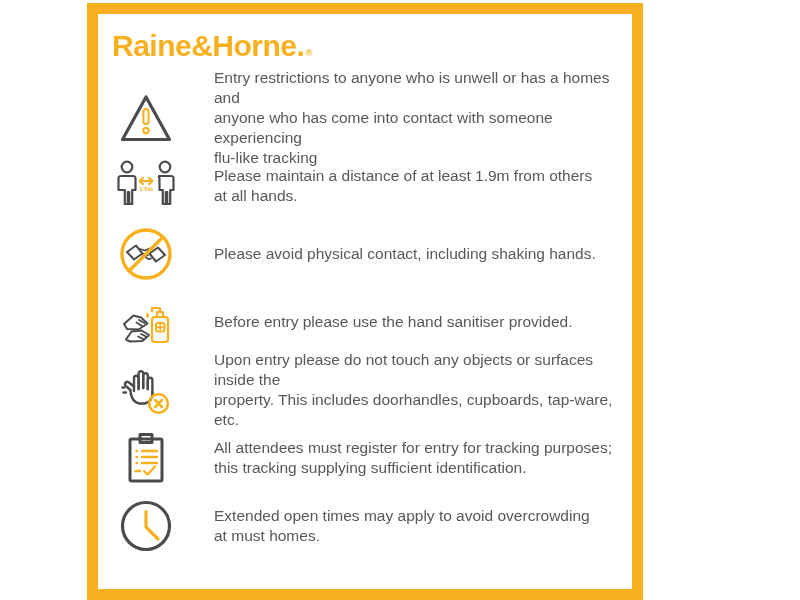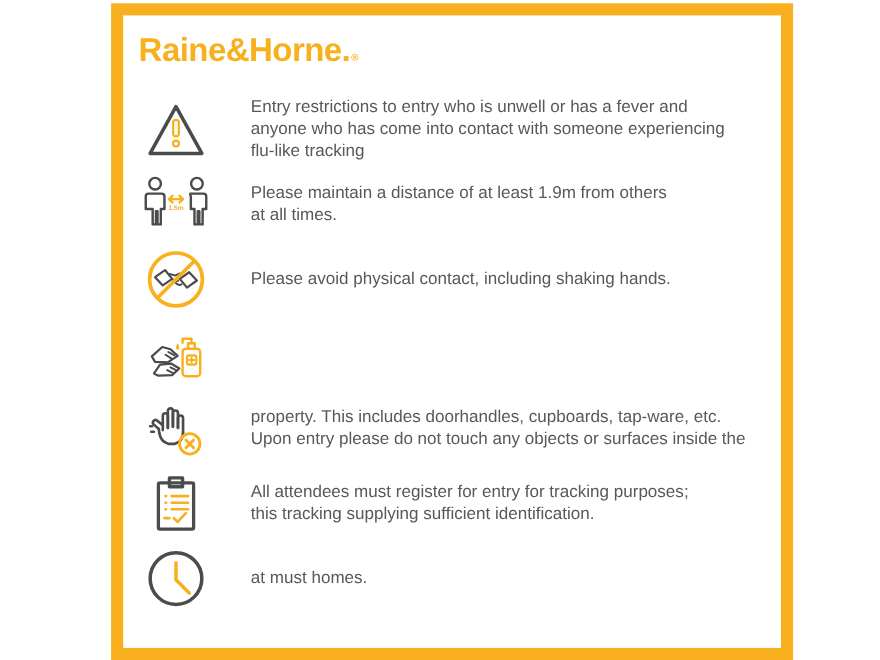--- a/index.html
+++ b/index.html
@@ -8,21 +8,21 @@
     --text-gray:#57585A;
   }
   *{box-sizing:border-box;}
   html,body{margin:0;padding:0;}
   body{
     width:800px;height:600px;background:#ffffff;
     font-family:"Liberation Sans", sans-serif;
     position:relative;overflow:hidden;
   }
   .poster{
-    position:absolute;left:101px;top:3px;width:620px;height:597px;
+    position:absolute;left:87px;top:3px;width:556px;height:597px;
     border:11px solid var(--accent-yellow);
     background:#ffffff;
   }
   .logo{
     position:absolute;left:14px;top:15px;
     font-size:30px;font-weight:bold;letter-spacing:-0.5px;
     color:var(--accent-yellow);
     white-space:nowrap;
   }
   .logo .reg{
@@ -63,21 +63,21 @@
 
     <div class="row">
       <div class="icon-col">
         <svg width="54" height="50" viewBox="0 0 54 50">
           <path class="sg" stroke-width="3.2" d="M27 4 L50.5 46.5 H3.5 Z"></path>
           <rect class="sy" stroke-width="2" x="24.4" y="16" width="5.2" height="15" rx="2.6"></rect>
           <circle class="sy" stroke-width="2" cx="27" cy="37.5" r="2.7"></circle>
         </svg>
       </div>
       <div class="text-col">
-        <div>Entry restrictions to entry who is unwell or has a fever and</div>
+        <div>Entry restrictions to anyone who is unwell or has a homes and</div>
         <div>anyone who has come into contact with someone experiencing</div>
         <div>flu-like tracking</div>
       </div>
     </div>
 
     <div class="row">
       <div class="icon-col">
         <svg width="62" height="54" viewBox="0 0 62 54">
 
           <circle class="sg" stroke-width="2.2" cx="12" cy="8" r="5.3"></circle>
@@ -85,21 +85,21 @@
 
           <circle class="sg" stroke-width="2.2" cx="50" cy="8" r="5.3"></circle>
           <path class="sg" stroke-width="2.2" d="M44 17 h12 a2.5 2.5 0 0 1 2.5 2.5 V31 h-3.3 v14 h-3 V33 h-1.4 v12 h-3 V31 h-3.3 V19.5 A2.5 2.5 0 0 1 44 17 Z"></path>
 
           <path class="sy" stroke-width="2" d="M25 22 H37 M28 18.8 L24.5 22 L28 25.2 M34 18.8 L37.5 22 L34 25.2"></path>
           <text class="dist-label" x="31" y="32" text-anchor="middle">1.5m</text>
         </svg>
       </div>
       <div class="text-col">
         <div>Please maintain a distance of at least 1.9m from others</div>
-        <div>at all times.</div>
+        <div>at all hands.</div>
       </div>
     </div>
 
     <div class="row">
       <div class="icon-col">
         <svg width="56" height="56" viewBox="0 0 56 56">
 
           <path class="sg" stroke-width="2" d="M9 26 L18 19.5 L24.5 27.5 L16 33.5 Z"></path>
           <path class="sg" stroke-width="2" d="M47 29 L38 35.5 L31.5 27.5 L40 21.5 Z"></path>
           <path class="sg" stroke-width="1.8" d="M24.5 27.5 q2.5 3 5.5 1.5 M27.5 31 q2.5 3 5.5 1.5 M22 23 l5 1.5 4.5-2"></path>
@@ -123,41 +123,44 @@
           <rect class="sy" stroke-width="2" x="38" y="29" width="8.5" height="8.5" rx="2"></rect>
           <path class="sy" stroke-width="1.8" d="M42.2 30.8 v5 M39.7 33.3 h5"></path>
           <path class="fy" d="M29.5 18 q3 4.2 0 6.3 q-3 -2.1 0 -6.3 Z"></path>
 
           <path class="sg" stroke-width="2" d="M6 30 L15.5 21.5 L23 23.5 L29.5 29.5 L20.5 35.5 L9 35 Z"></path>
           <path class="sg" stroke-width="1.8" d="M21 26 l5.5 3 M18.5 28.5 l5.5 3.5"></path>
           <path class="sg" stroke-width="2" d="M8 45.5 L13.5 37.5 L23.5 36.5 L31 41 L24.5 47 L12 47.5 Z"></path>
           <path class="sg" stroke-width="1.8" d="M23 40 l5 2.5 M20 42.5 l5 2.5"></path>
         </svg>
       </div>
+      <div class="text-col">
+        <div>Before entry please use the hand sanitiser provided.</div>
+      </div>
     </div>
 
     <div class="row">
       <div class="icon-col">
         <svg width="54" height="52" viewBox="0 0 54 52">
           <g class="sg" stroke-width="2.4">
             <path d="M15 27 V14 a2.3 2.3 0 0 1 4.6 0 V25"></path>
             <path d="M19.6 25 V9.5 a2.3 2.3 0 0 1 4.6 0 V24"></path>
             <path d="M24.2 24 V11.5 a2.3 2.3 0 0 1 4.6 0 V25"></path>
             <path d="M28.8 25 V16 a2.3 2.3 0 0 1 4.6 0 V29"></path>
             <path d="M33.4 29 q0 8.5 -7.5 10.5 h-6 q-7 -2 -8.2 -10.5 l-0.3 -3"></path>
             <path d="M11.4 26 l-4.8 -4.2 a2.4 2.4 0 0 1 3.1 -3.6 l5.3 4.3"></path>
             <path d="M4.5 28.5 h2.4 M3.5 23.5 h1.8"></path>
           </g>
           <circle class="sy" stroke-width="2.6" cx="39.5" cy="39.5" r="9.3" fill="#fff"></circle>
           <path class="sy" stroke-width="2.6" d="M36 36 L43 43 M43 36 L36 43"></path>
         </svg>
       </div>
       <div class="text-col">
+        <div>Upon entry please do not touch any objects or surfaces inside the</div>
         <div>property. This includes doorhandles, cupboards, tap-ware, etc.</div>
-        <div>Upon entry please do not touch any objects or surfaces inside the</div>
       </div>
     </div>
 
     <div class="row">
       <div class="icon-col">
         <svg width="50" height="54" viewBox="0 0 50 54">
           <rect class="sg" stroke-width="3" x="9" y="8" width="32" height="42" rx="1.5"></rect>
           <rect class="sg" stroke-width="3" x="19" y="3.5" width="12" height="8" fill="#fff"></rect>
           <g class="sy" stroke-width="2.4">
             <path d="M21 20 H36 M21 26 H36 M21 32 H36"></path>
@@ -174,18 +177,19 @@
     </div>
 
     <div class="row">
       <div class="icon-col">
         <svg width="54" height="54" viewBox="0 0 54 54">
           <circle class="sg" stroke-width="3.2" cx="27" cy="27" r="23.5"></circle>
           <path class="sy" stroke-width="3.2" d="M27 12.5 V28 L39 40"></path>
         </svg>
       </div>
       <div class="text-col">
+        <div>Extended open times may apply to avoid overcrowding</div>
         <div>at must homes.</div>
       </div>
     </div>
 
   </div>
 </div>
 
 </body></html>

